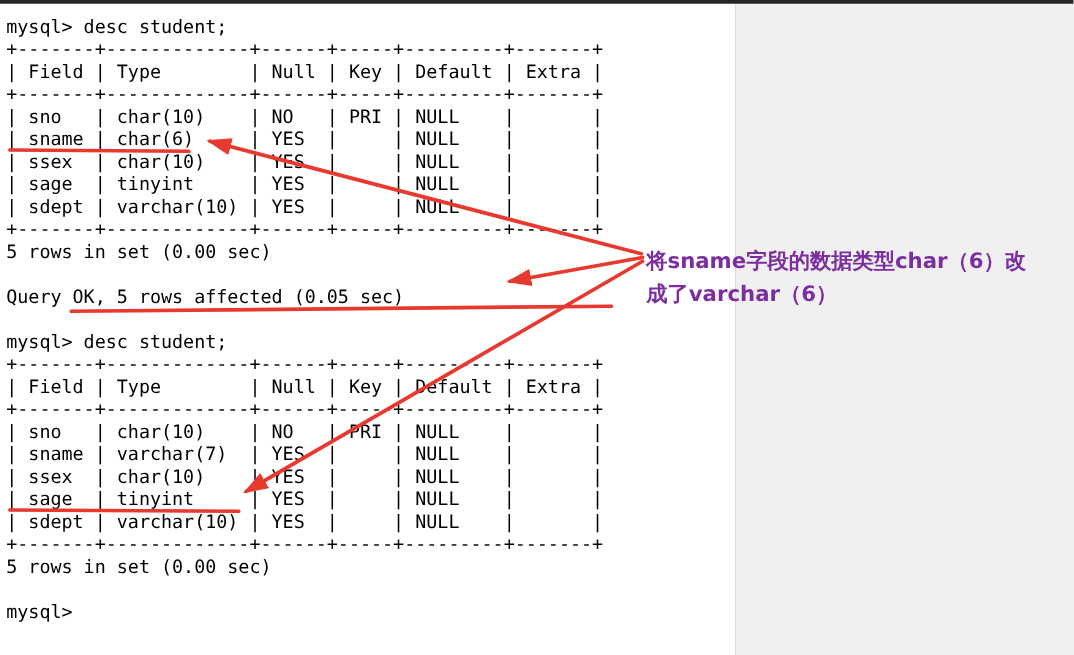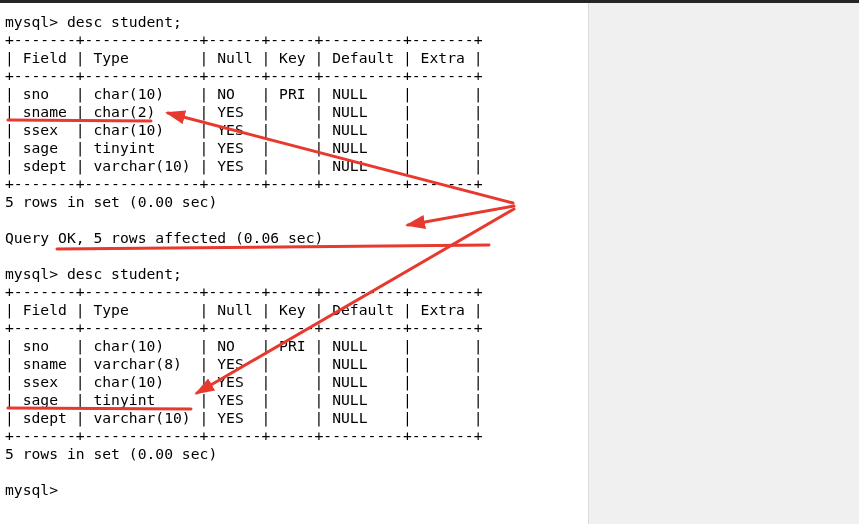--- a/index.html
+++ b/index.html
@@ -41,44 +41,48 @@
 <div class="root">
 
   <div class="top-border"></div>
 
   <div class="terminal">
     <div class="tl">mysql&gt; desc student;</div>
     <div class="tl">+-------+-------------+------+-----+---------+-------+</div>
     <div class="tl">| Field | Type        | Null | Key | Default | Extra |</div>
     <div class="tl">+-------+-------------+------+-----+---------+-------+</div>
     <div class="tl">| sno   | char(10)    | NO   | PRI | NULL    |       |</div>
-    <div class="tl">| sname | char(2)     | YES  |     | NULL    |       |</div>
+    <div class="tl">| sname | char(6)     | YES  |     | NULL    |       |</div>
     <div class="tl">| ssex  | char(10)    | YES  |     | NULL    |       |</div>
     <div class="tl">| sage  | tinyint     | YES  |     | NULL    |       |</div>
     <div class="tl">| sdept | varchar(10) | YES  |     | NULL    |       |</div>
     <div class="tl">+-------+-------------+------+-----+---------+-------+</div>
     <div class="tl">5 rows in set (0.00 sec)</div>
     <div class="tl"></div>
-    <div class="tl">Query OK, 5 rows affected (0.06 sec)</div>
+    <div class="tl">Query OK, 5 rows affected (0.05 sec)</div>
     <div class="tl"></div>
     <div class="tl">mysql&gt; desc student;</div>
     <div class="tl">+-------+-------------+------+-----+---------+-------+</div>
     <div class="tl">| Field | Type        | Null | Key | Default | Extra |</div>
     <div class="tl">+-------+-------------+------+-----+---------+-------+</div>
     <div class="tl">| sno   | char(10)    | NO   | PRI | NULL    |       |</div>
-    <div class="tl">| sname | varchar(8)  | YES  |     | NULL    |       |</div>
+    <div class="tl">| sname | varchar(7)  | YES  |     | NULL    |       |</div>
     <div class="tl">| ssex  | char(10)    | YES  |     | NULL    |       |</div>
     <div class="tl">| sage  | tinyint     | YES  |     | NULL    |       |</div>
     <div class="tl">| sdept | varchar(10) | YES  |     | NULL    |       |</div>
     <div class="tl">+-------+-------------+------+-----+---------+-------+</div>
     <div class="tl">5 rows in set (0.00 sec)</div>
     <div class="tl"></div>
     <div class="tl">mysql&gt;</div>
   </div>
 
+  <div class="note">
+    <div>将sname字段的数据类型char（6）改</div>
+    <div>成了varchar（6）</div>
+  </div>
 
   <svg class="overlay" viewBox="0 0 859 524">
     <defs>
       <marker id="arr" markerUnits="userSpaceOnUse" markerWidth="20" markerHeight="14" refX="17" refY="7" orient="auto">
         <polygon class="red-fill" points="0,0 20,7 0,14" fill="#e8392f"></polygon>
       </marker>
     </defs>
 
     <line class="red-stroke" x1="513" y1="203" x2="168" y2="113" marker-end="url(#arr)" stroke="#e8392f"></line>
 

